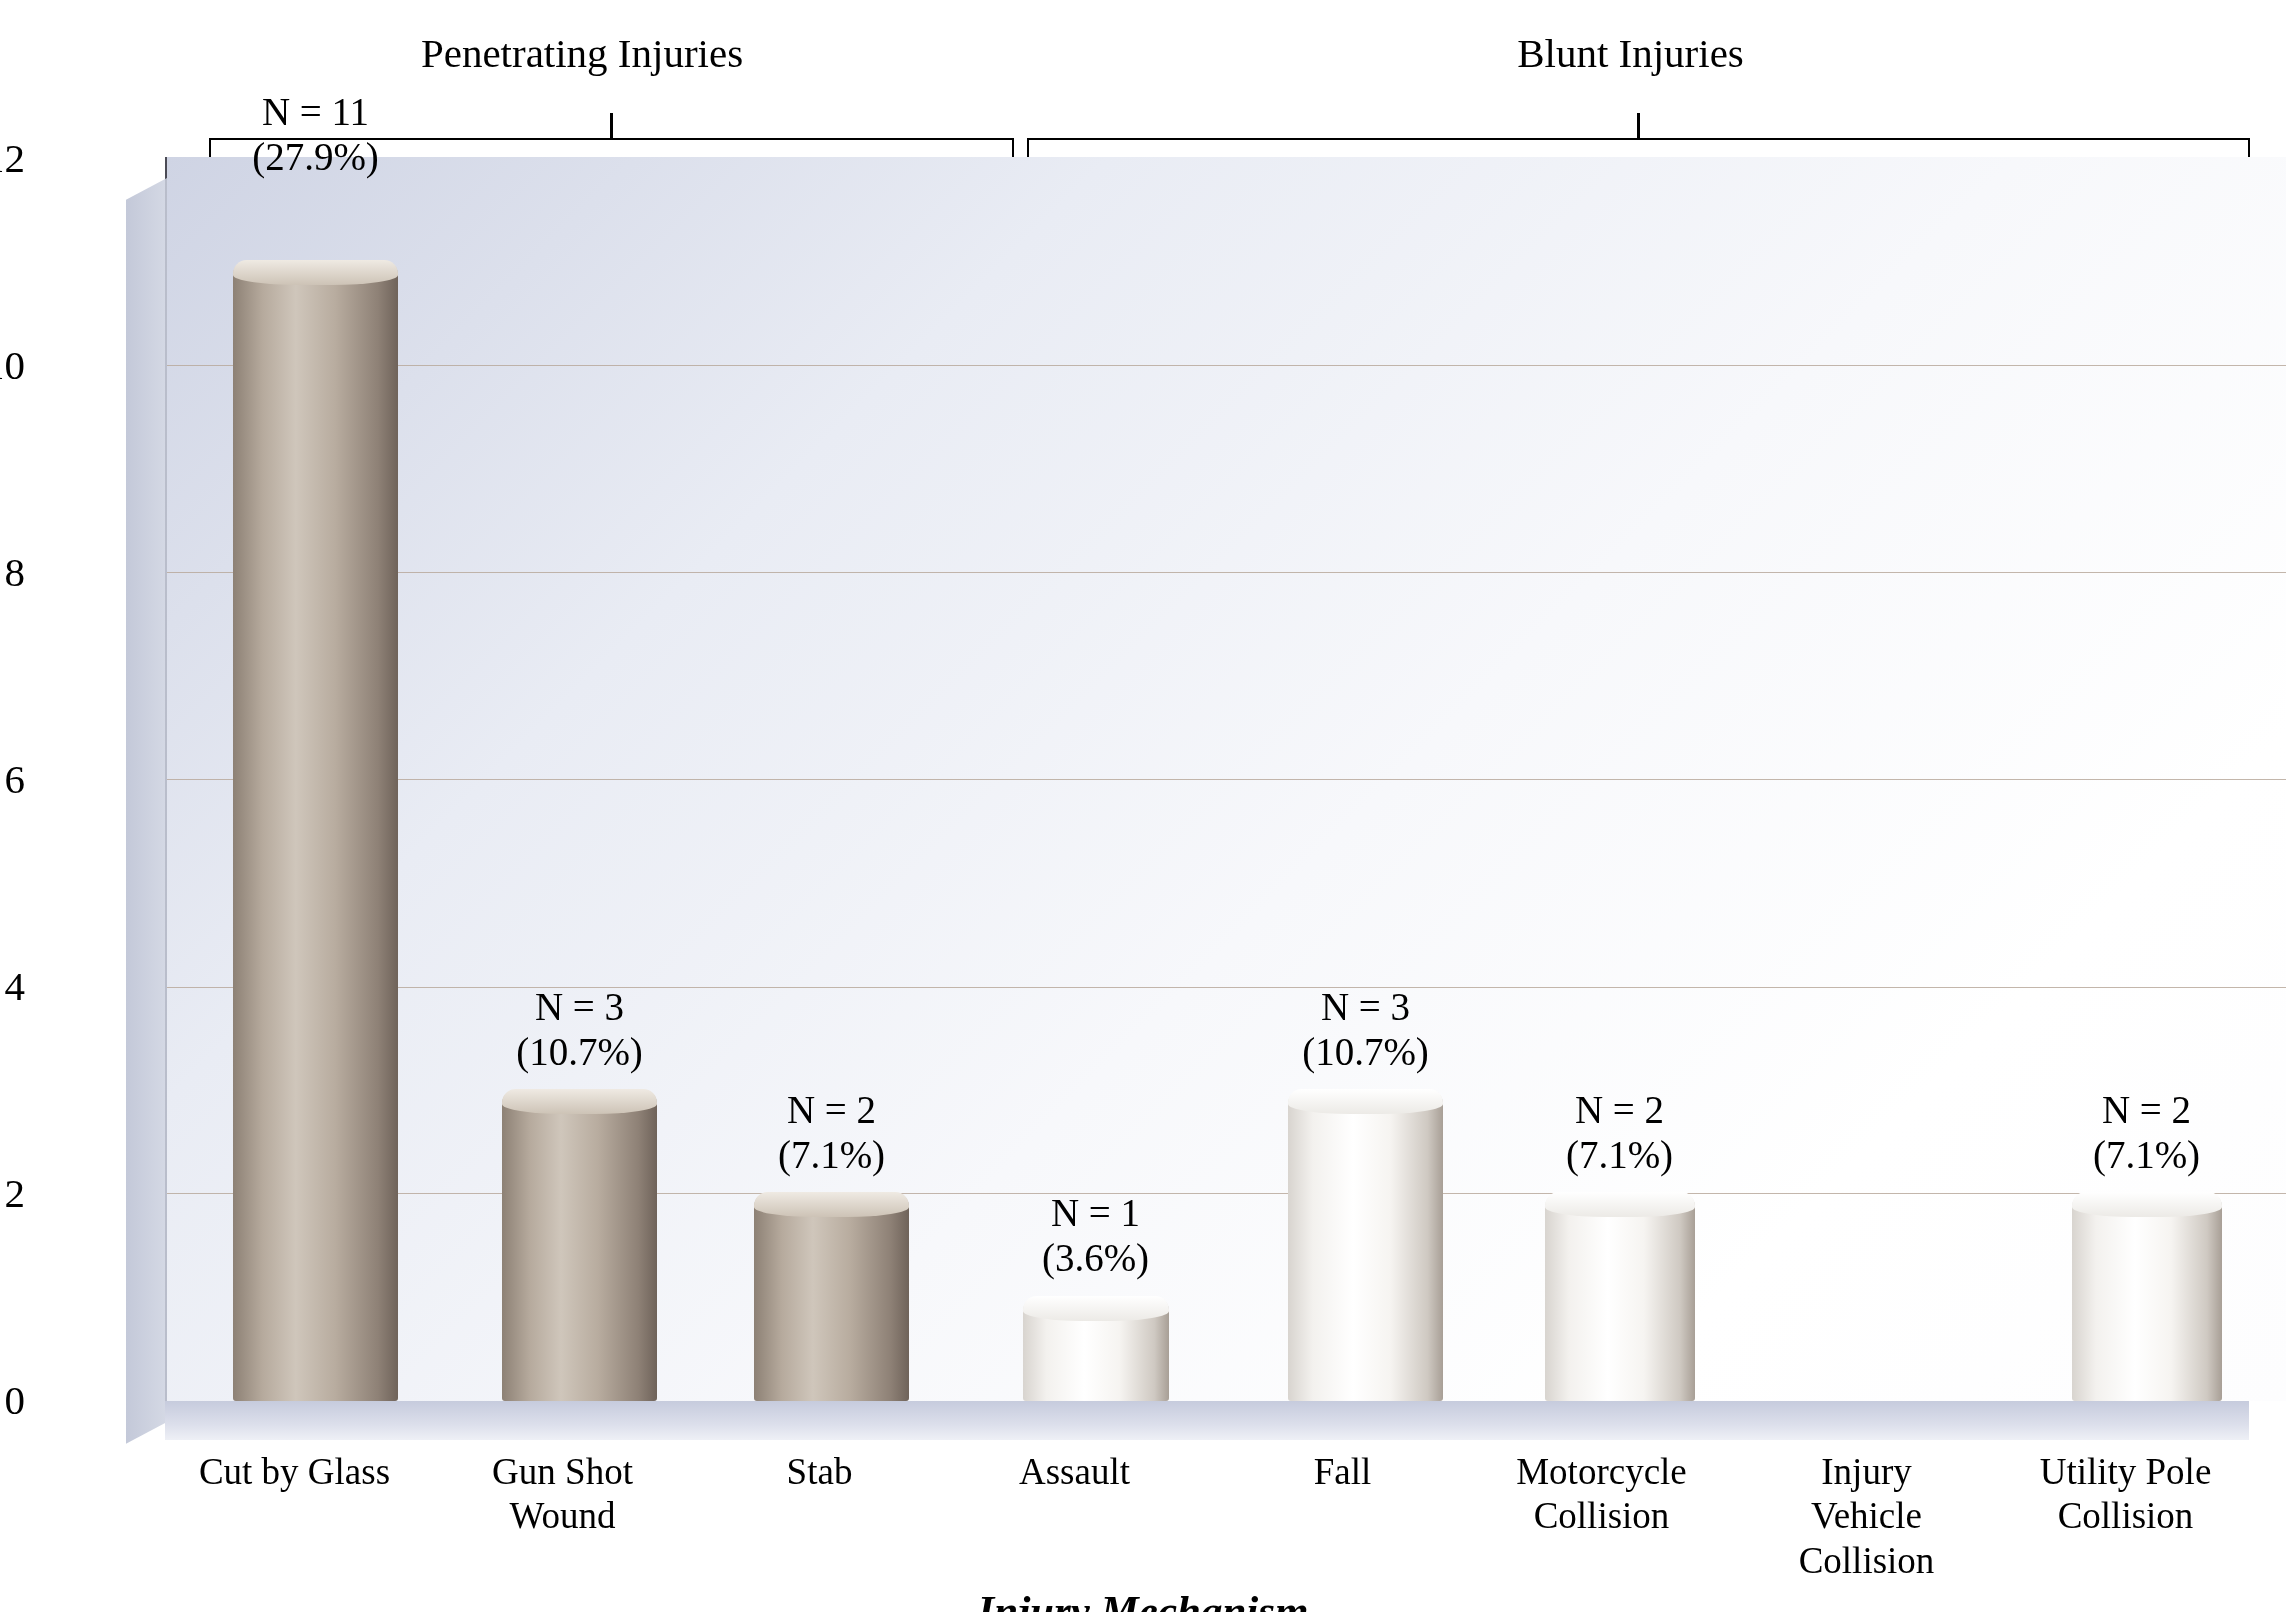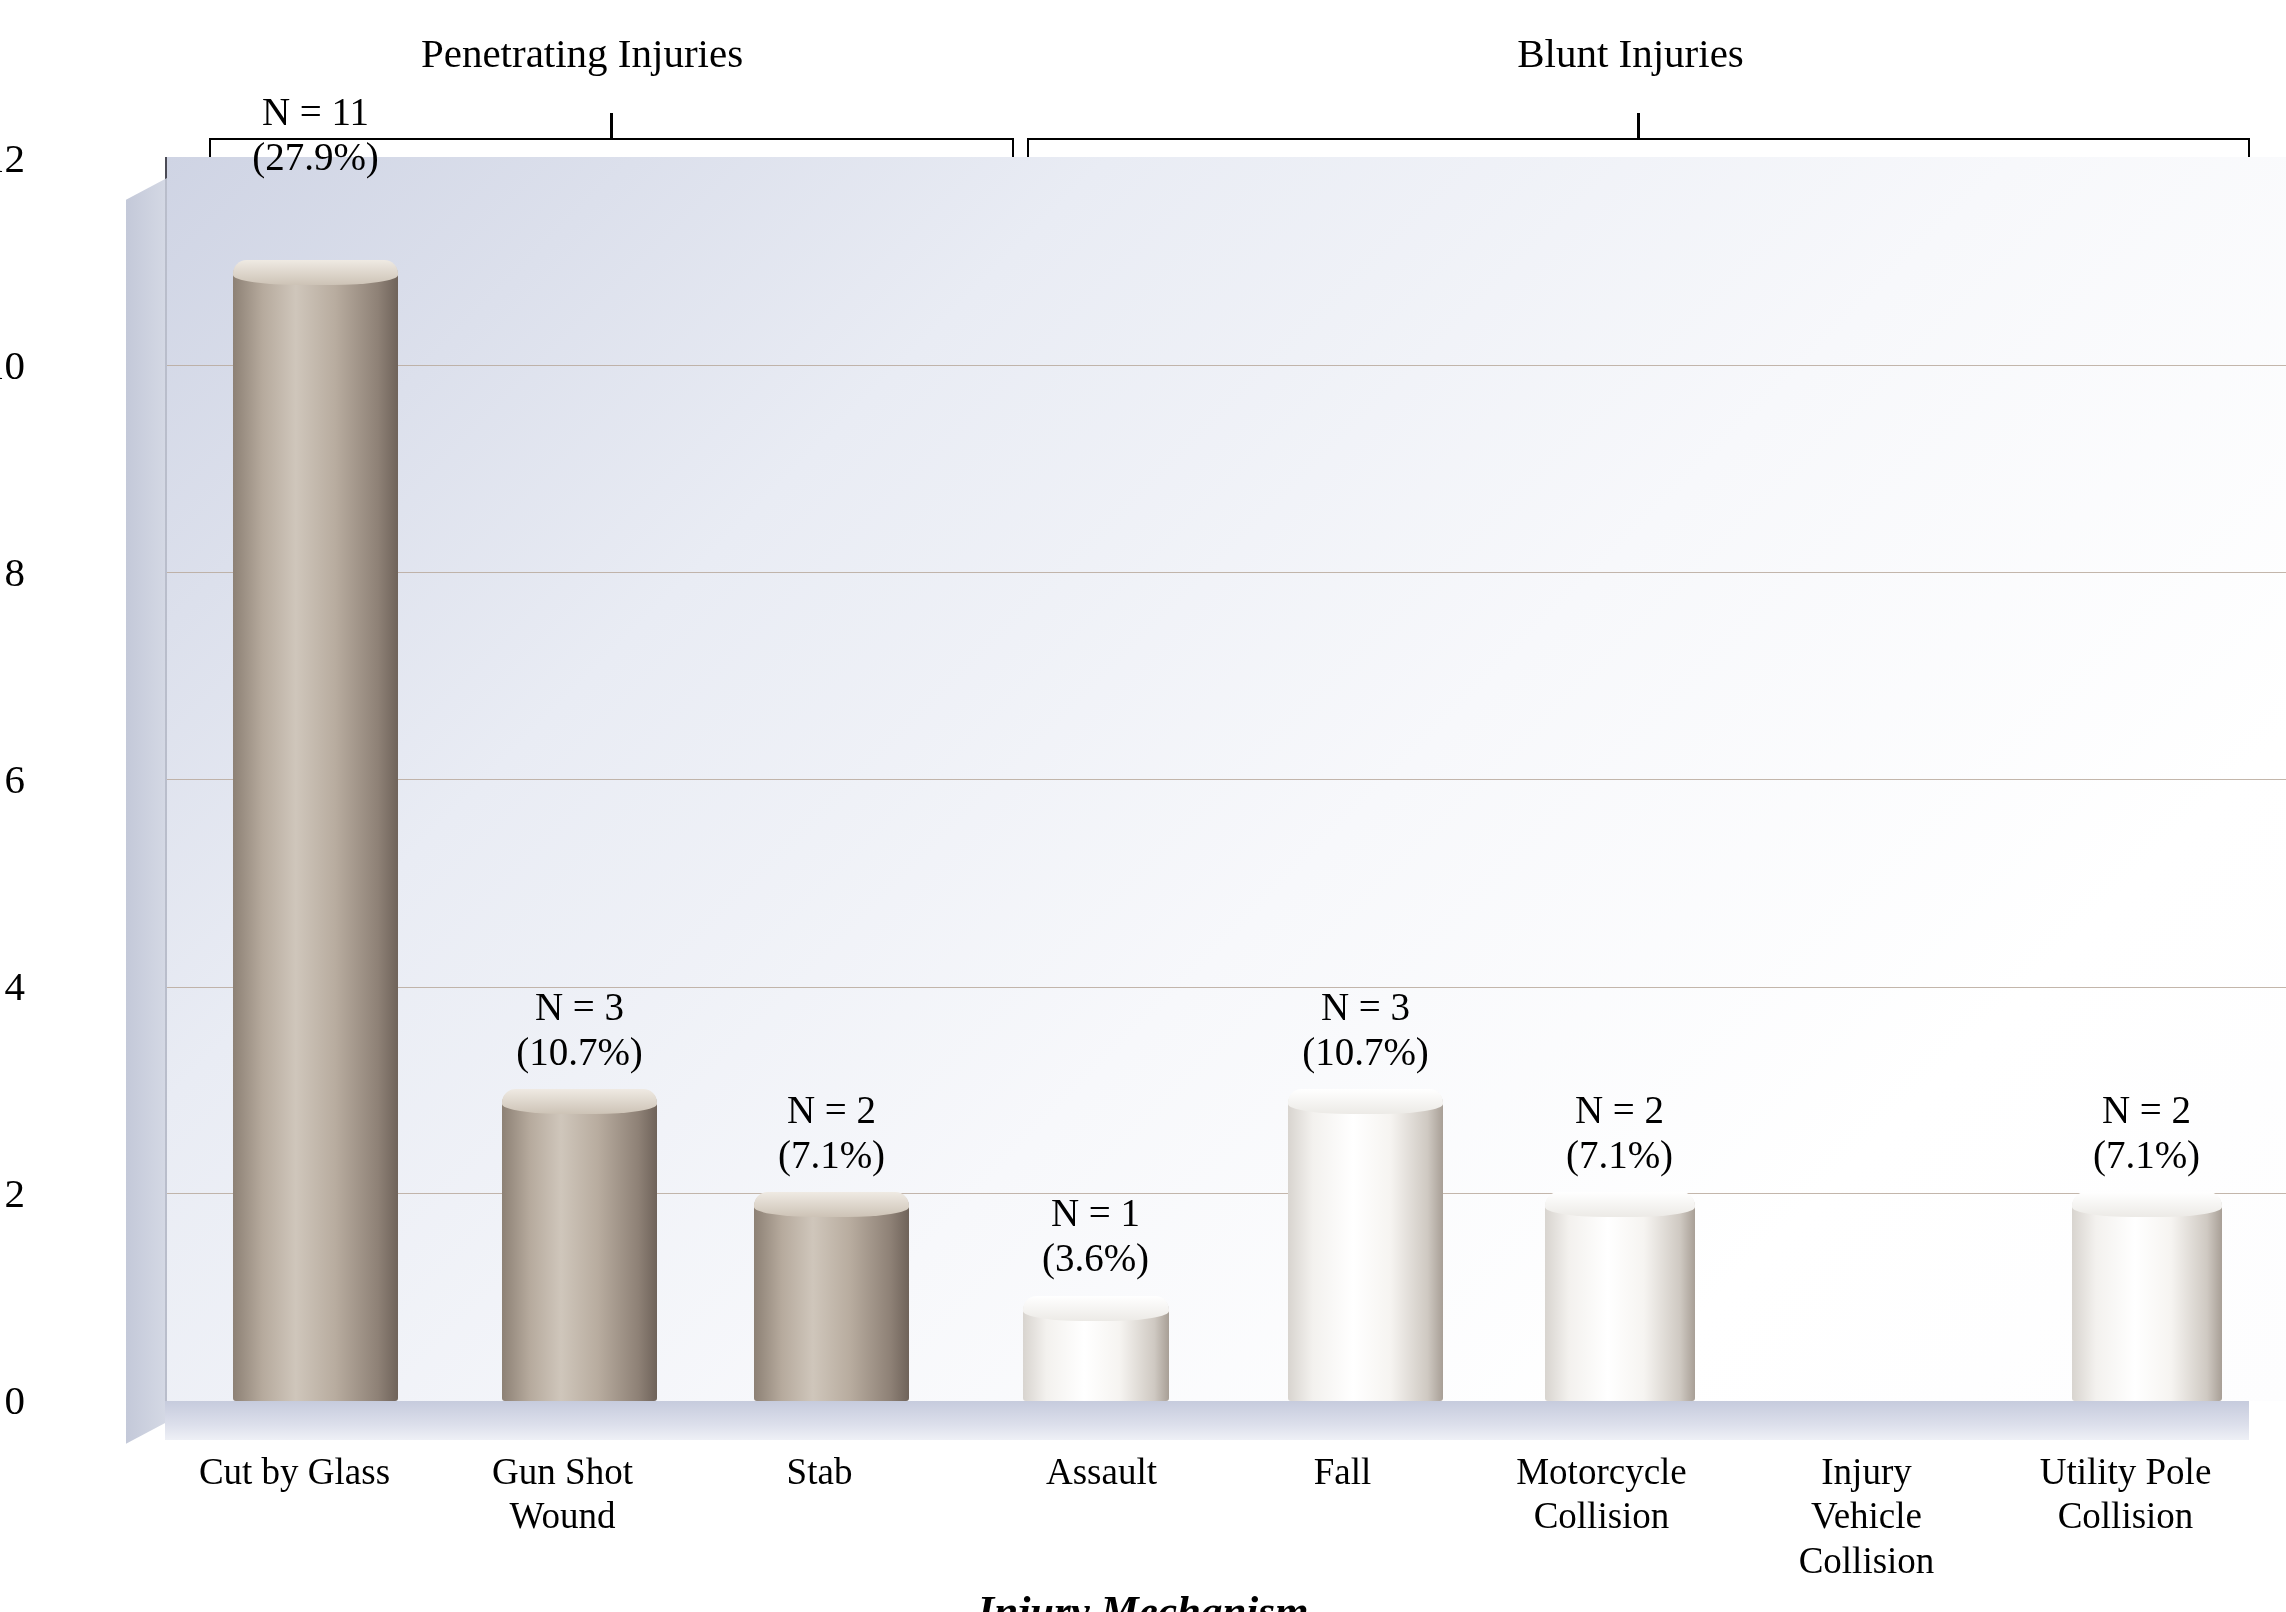--- a/index.html
+++ b/index.html
@@ -272,21 +272,21 @@
   <div class="cat-label" style="left: 144px; width: 301px;">
     <div>Cut by Glass</div>
   </div>
   <div class="cat-label" style="left: 417px; width: 291px;">
     <div>Gun Shot</div>
     <div>Wound</div>
   </div>
   <div class="cat-label" style="left: 674px; width: 291px;">
     <div>Stab</div>
   </div>
-  <div class="cat-label" style="left: 956px; width: 291px;">
+  <div class="cat-label" style="left: 929px; width: 291px;">
     <div>Assault</div>
   </div>
   <div class="cat-label" style="left: 1197px; width: 291px;">
     <div>Fall</div>
   </div>
   <div class="cat-label" style="left: 1446px; width: 311px;">
     <div>Motorcycle</div>
     <div>Collision</div>
   </div>
   <div class="cat-label" style="left: 1716px; width: 301px;">

